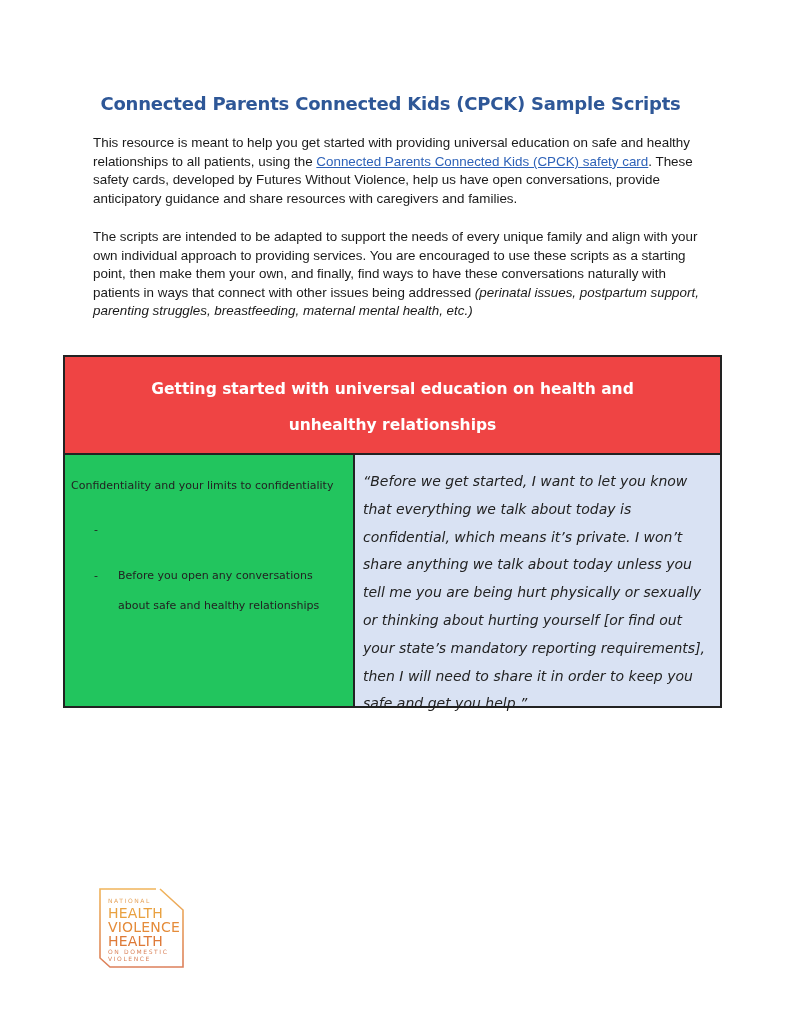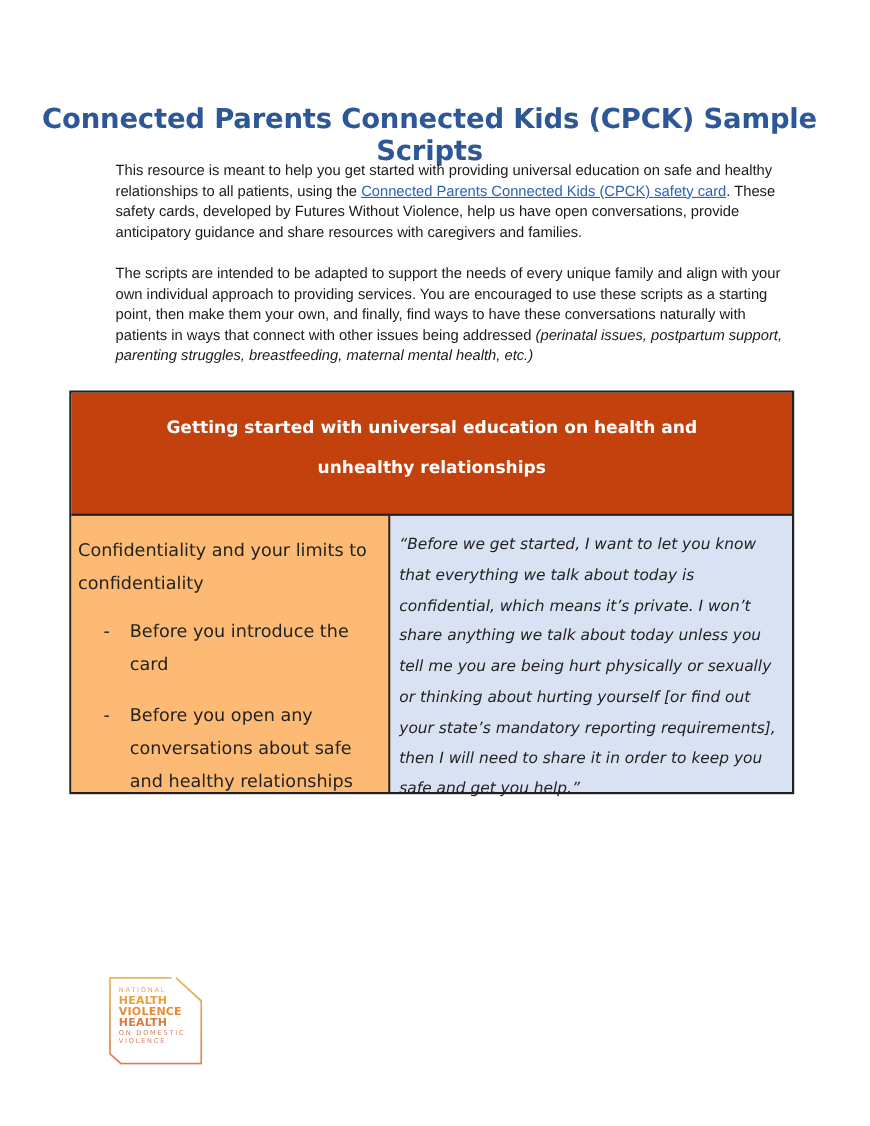--- a/index.html
+++ b/index.html
@@ -16,75 +16,75 @@
       color: #1a1a1a;
     }
     .page-title {
       position: absolute;
       left: 0;
       top: 93px;
       width: 781px;
       text-align: center;
       font-family: "DejaVu Sans", sans-serif;
       font-weight: bold;
-      font-size: 25px;
+      font-size: 18px;
       color: #2e5797;
       letter-spacing: -0.2px;
       margin: 0;
     }
     .intro {
       position: absolute;
       left: 93px;
       width: 610px;
       font-family: "Liberation Sans", sans-serif;
       font-size: 13.4px;
       line-height: 18.6px;
       color: #1a1a1a;
-      margin: 12px;
+      margin: 0;
     }
     .intro-1 { top: 134px; }
     .intro-2 { top: 228px; }
     .intro a {
       color: #2e62b8;
       text-decoration: underline;
     }
     .intro em { font-style: italic; }
 
     .script-table {
       position: absolute;
       left: 63px;
       top: 355px;
       width: 659px;
       border: 2px solid #222222;
       box-sizing: border-box;
     }
     .table-header {
-      background: #c2410c;
+      background: #ef4444;
       color: #ffffff;
       text-align: center;
       font-family: "DejaVu Sans", sans-serif;
       font-weight: bold;
       font-size: 15.5px;
       line-height: 36px;
-      padding: 14px 40px 21px 40px;
+      padding: 14px 40px 7px 40px;
       height: 75px;
       border-bottom: 2px solid #222222;
     }
     .table-row {
       display: flex;
       height: 251px;
     }
     .cell-left {
       width: 290px;
       border-right: 2px solid #222222;
-      background: #fdba74;
+      background: #22c55e;
       box-sizing: border-box;
       padding: 16px 6px 0 6px;
       font-family: "DejaVu Sans", sans-serif;
-      font-size: 16px;
+      font-size: 11px;
       line-height: 30px;
       color: #222222;
     }
     .cell-left .topic { margin: 0 0 14px 0; }
     .bullet-list {
       list-style: none;
       margin: 0;
       padding: 0;
     }
     .bullet-list li {
@@ -130,22 +130,22 @@
       line-height: 1;
     }
     .logo-small {
       font-size: 6px;
       letter-spacing: 1.6px;
       color: #e6a35a;
       display: block;
       margin-bottom: 2px;
     }
     .logo-big {
-      font-size: 10px;
-      font-weight: bold;
+      font-size: 14px;
+      font-weight: normal;
       display: block;
       letter-spacing: 0.2px;
     }
     .logo-big.health { color: #e9a140; }
     .logo-big.resource { color: #e58c3a; }
     .logo-big.center { color: #de7a38; }
     .logo-small.bottom {
       color: #d9825a;
       margin-top: 1px;
       margin-bottom: 1px;
@@ -161,21 +161,20 @@
 <p class="intro intro-2"><span>The scripts are intended to be adapted to support the needs of every unique family and align with your own individual approach to providing services. You are encouraged to use these scripts as a starting point, then make them your own, and finally, find ways to have these conversations naturally with patients in ways that connect with other issues being addressed </span><em>(perinatal issues, postpartum support, parenting struggles, breastfeeding, maternal mental health, etc.)</em></p>
 
 <div class="script-table">
   <div class="table-header">Getting started with universal education on health and unhealthy relationships</div>
   <div class="table-row">
     <div class="cell-left">
       <p class="topic">Confidentiality and your limits to confidentiality</p>
       <ul class="bullet-list">
         <li>
           <span class="dash">-</span>
-          <span>Before you introduce the card</span>
         </li>
         <li>
           <span class="dash">-</span>
           <span>Before you open any conversations about safe and healthy relationships</span>
         </li>
       </ul>
     </div>
     <div class="cell-right">“Before we get started, I want to let you know that everything we talk about today is confidential, which means it’s private. I won’t share anything we talk about today unless you tell me you are being hurt physically or sexually or thinking about hurting yourself [or find out your state’s mandatory reporting requirements], then I will need to share it in order to keep you safe and get you help.”</div>
   </div>
 </div>

